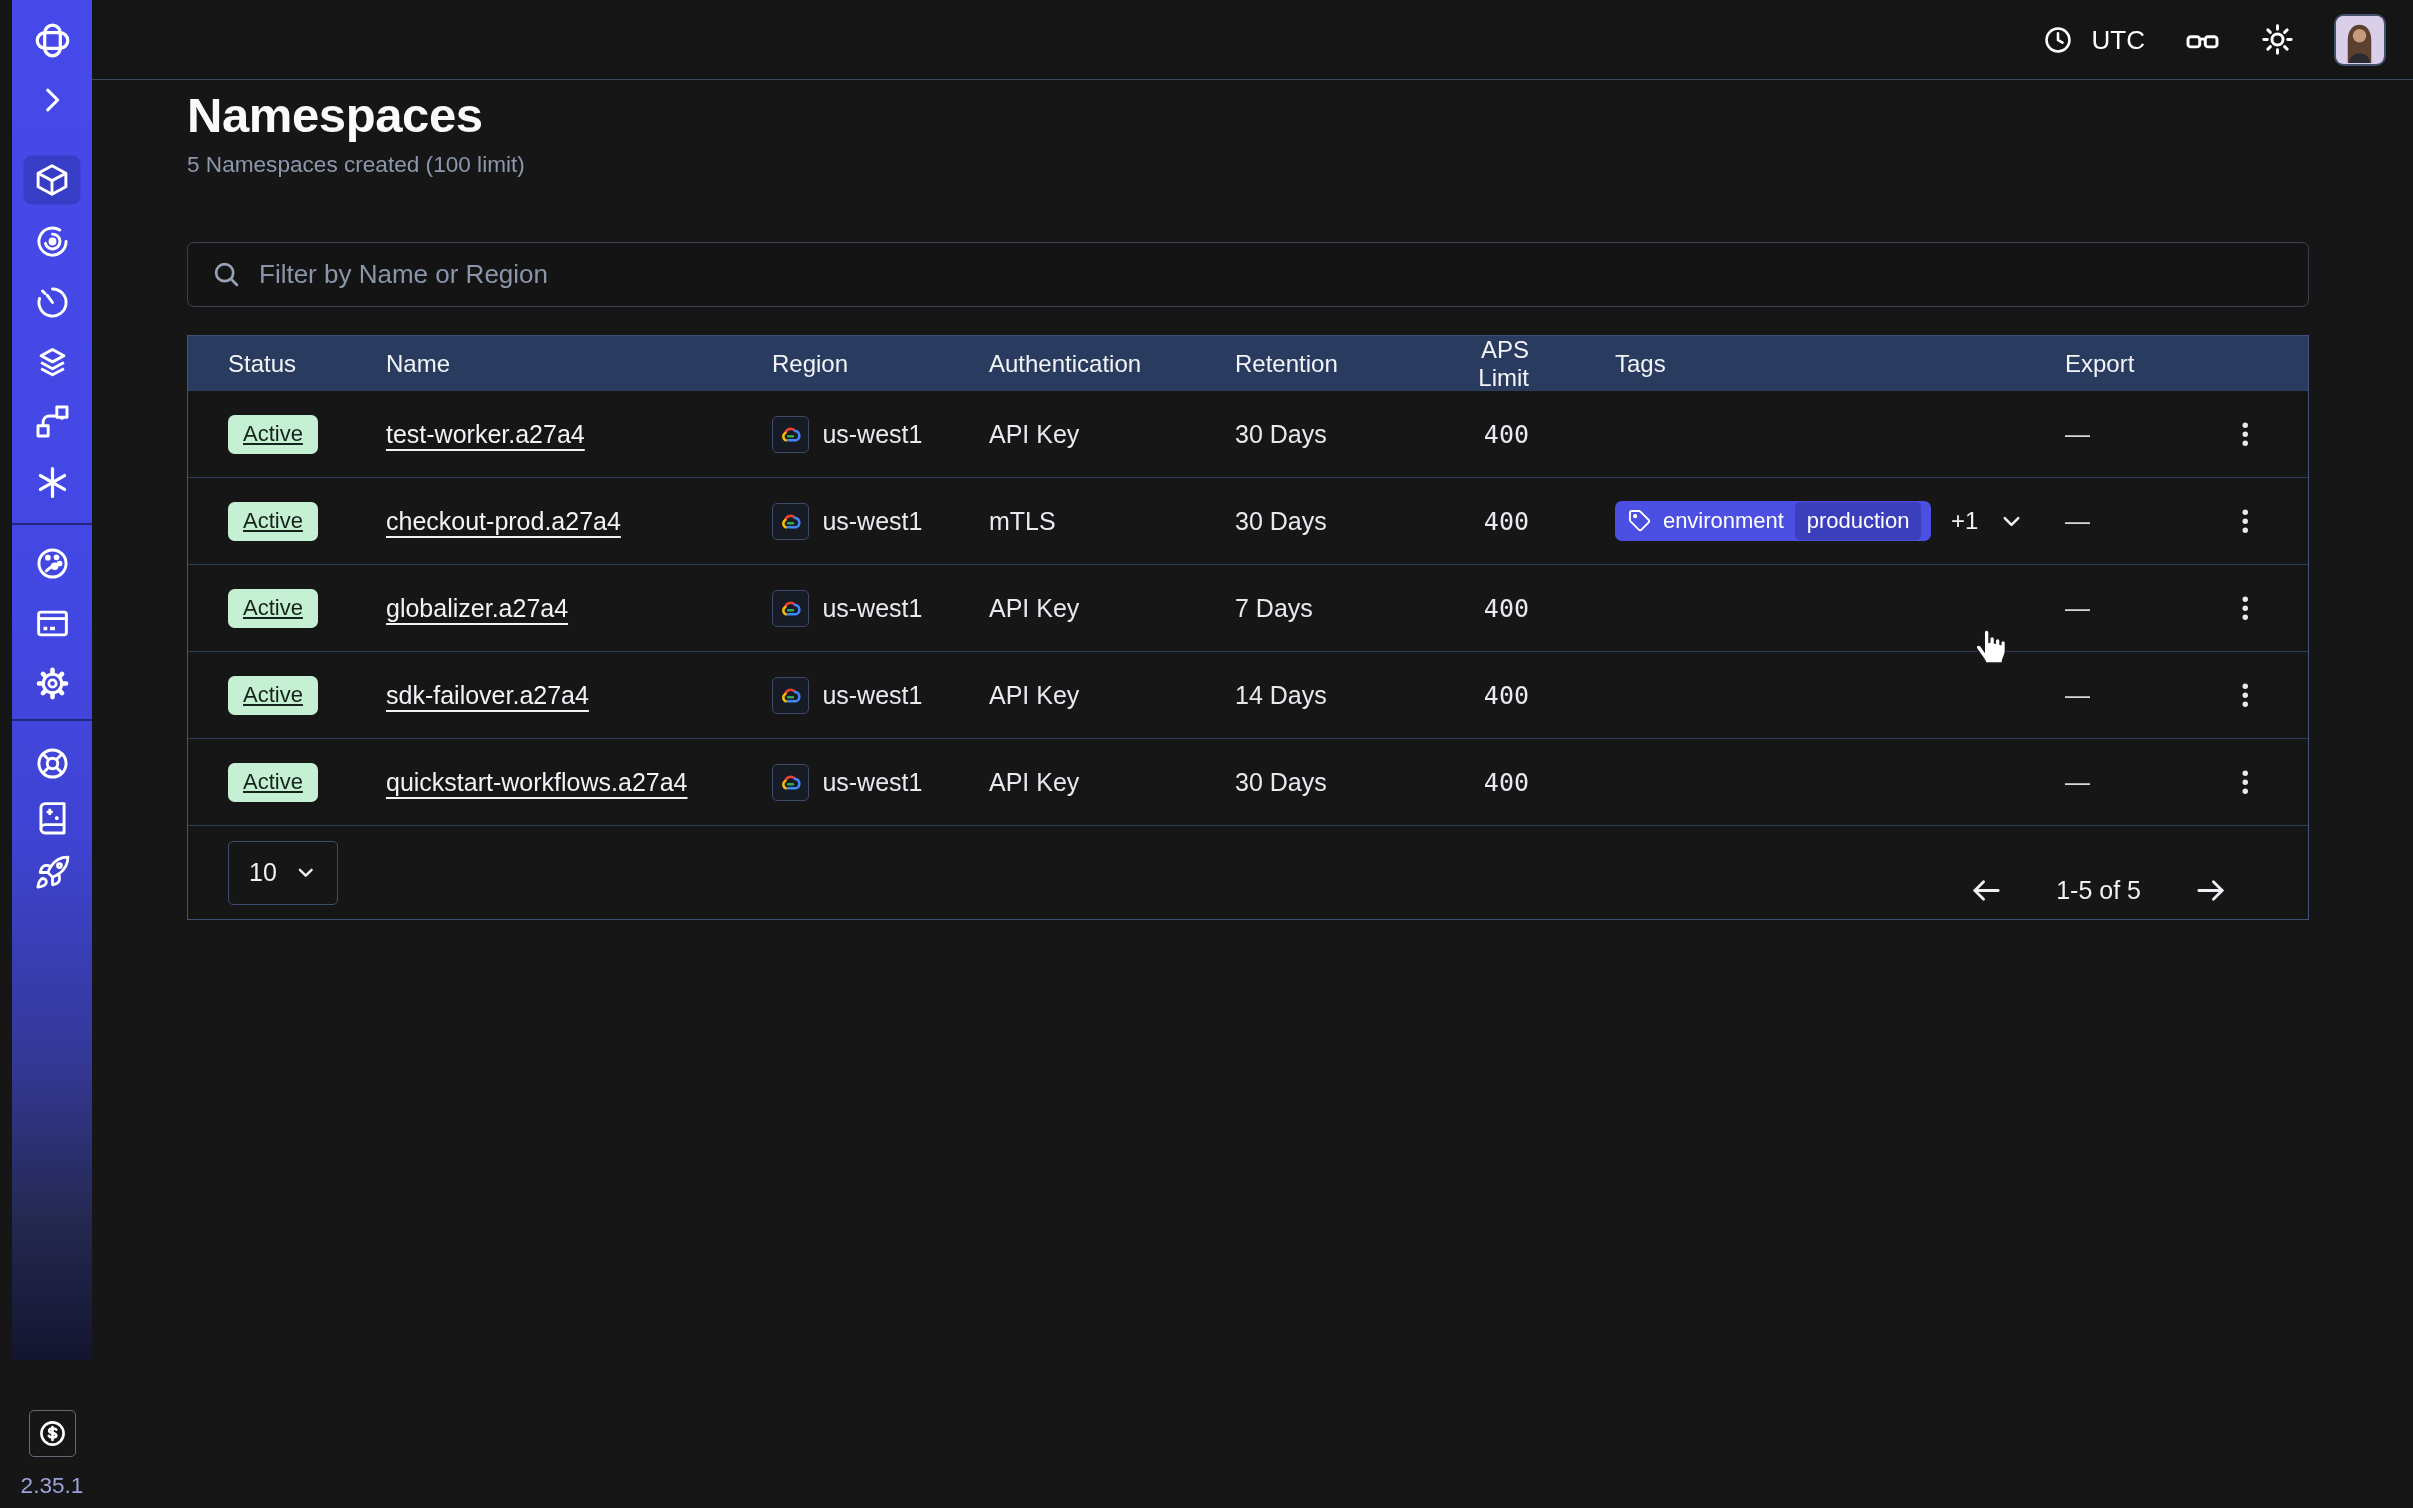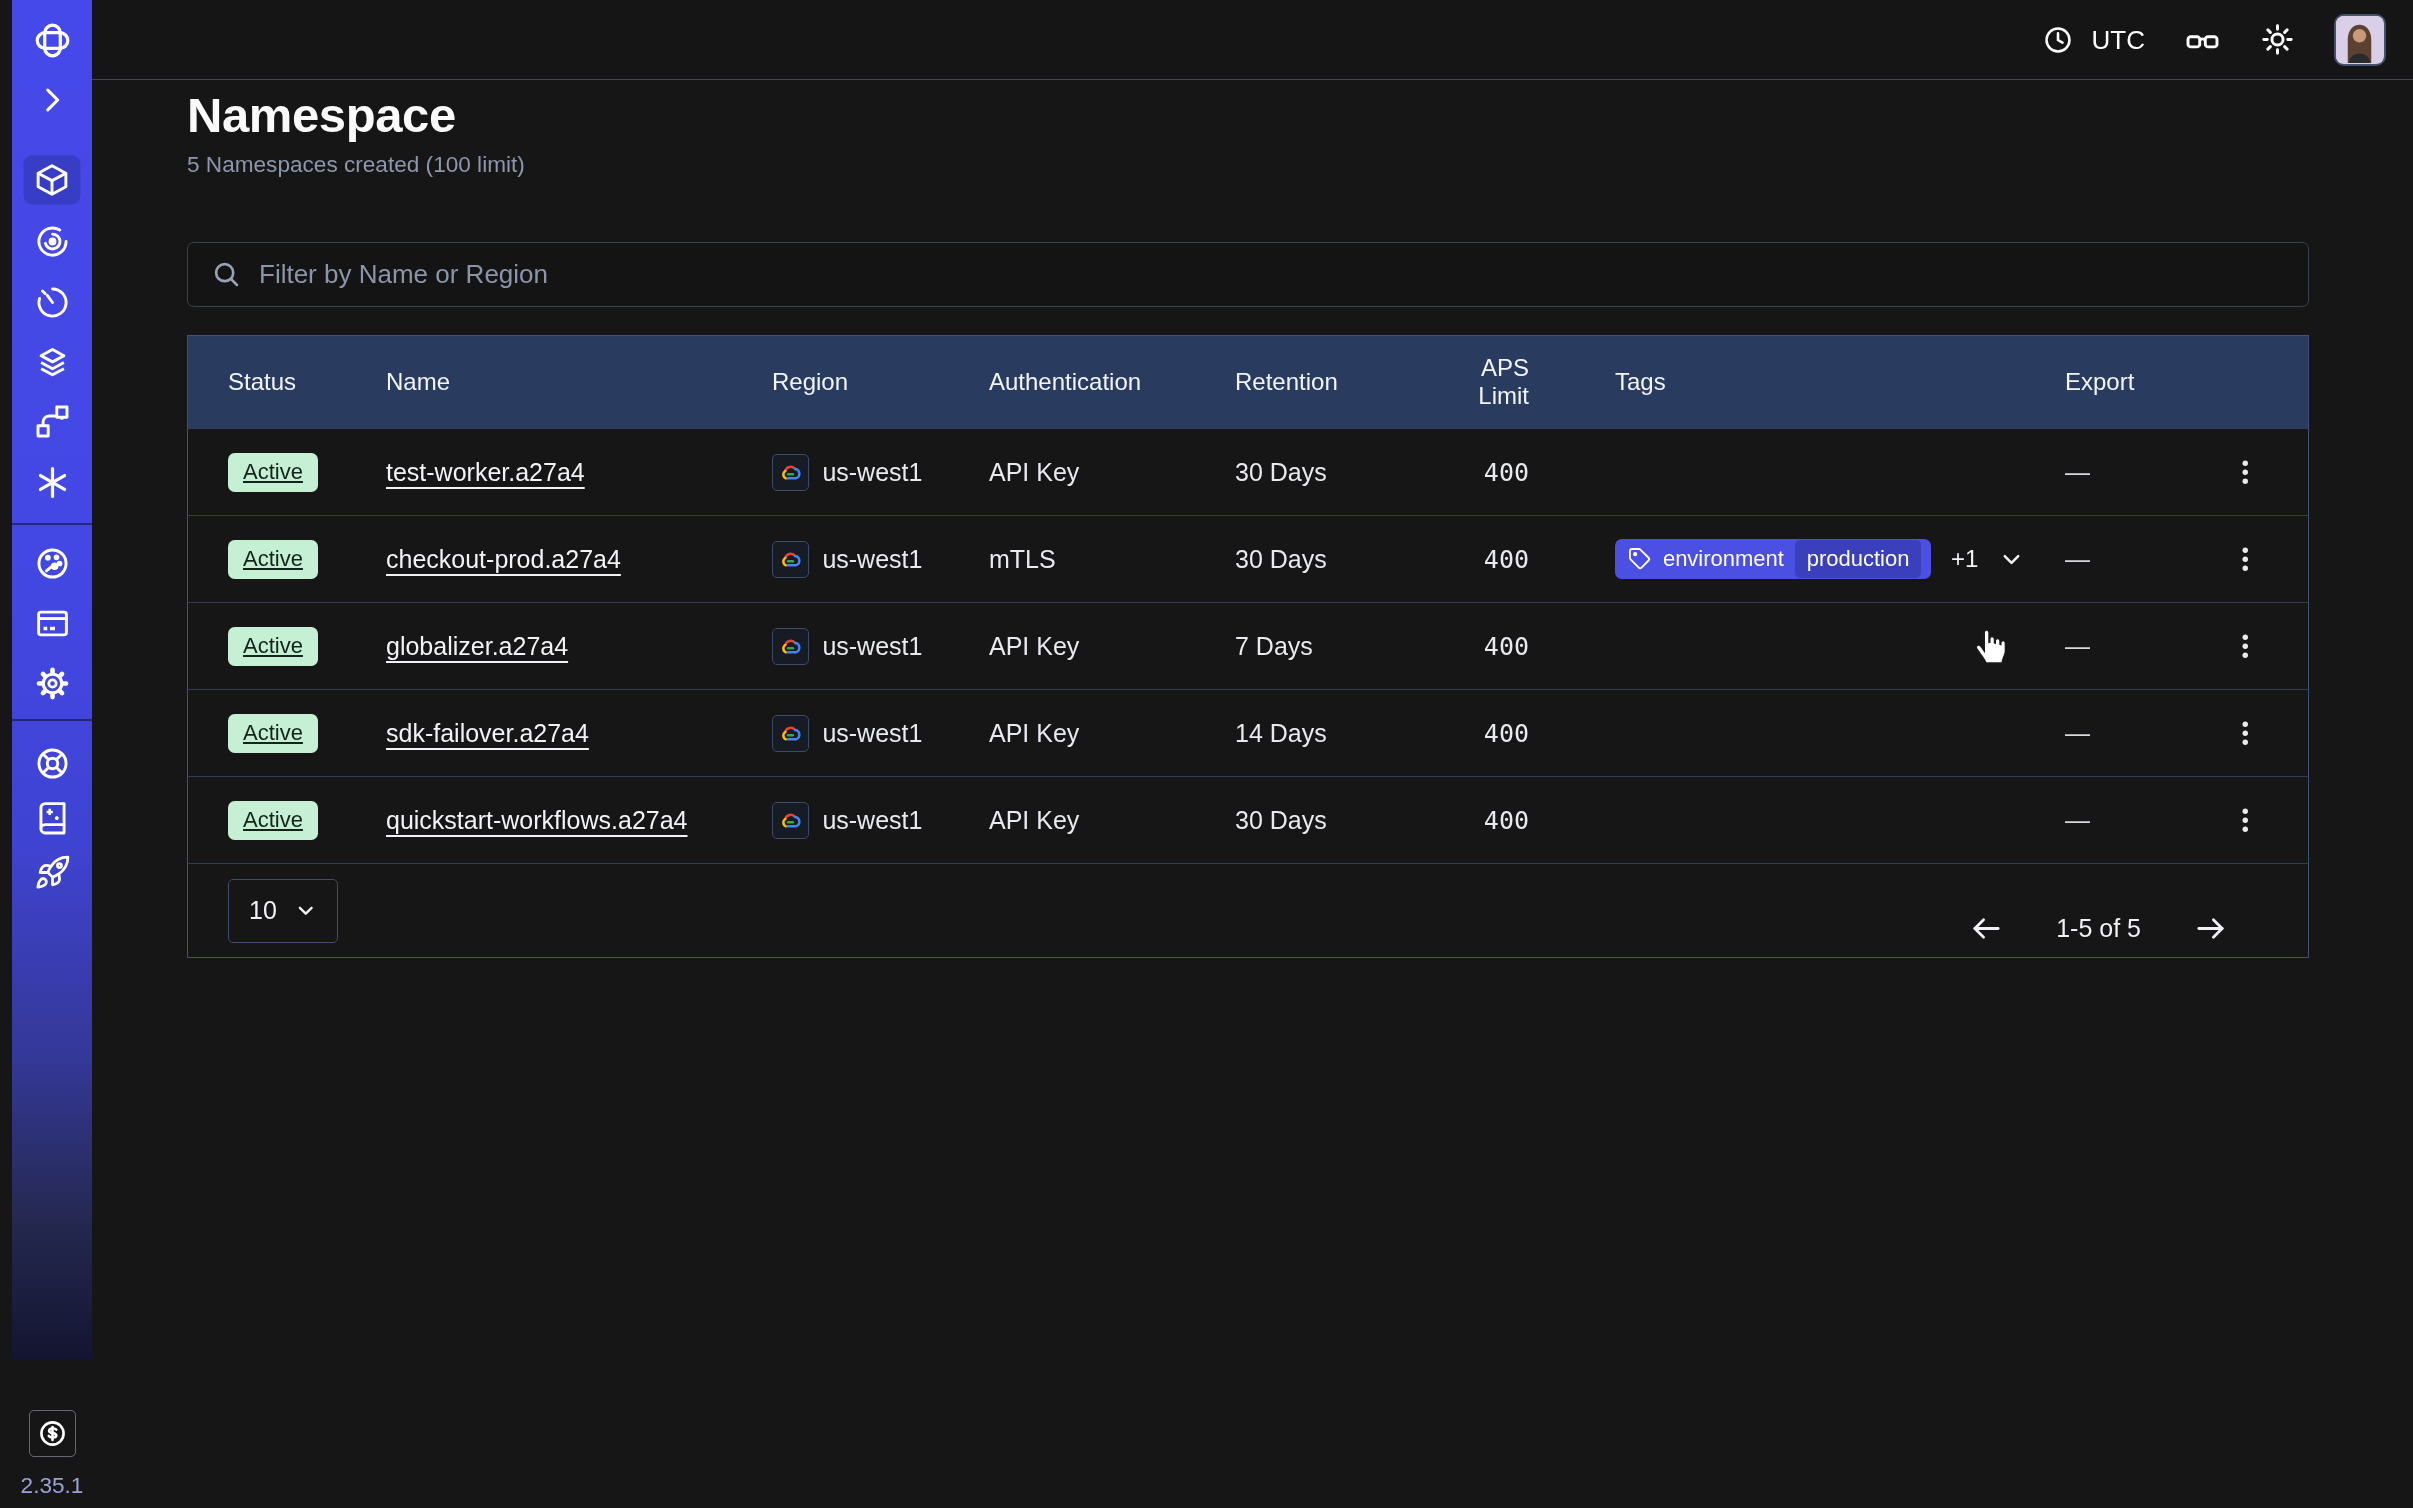--- a/index.html
+++ b/index.html
@@ -62,21 +62,21 @@
   }
   .search input::placeholder{ color:#8B95A9; }
 
   
   .table{ margin-top:28.5px; border:1.7px solid #42507A; }
   .thead,.trow{
     display:grid;
     grid-template-columns:158px 386px 217px 246px 210px 84px 536px 117px 126px;
     align-items:center; padding-left:40px;
   }
-  .thead{ height:92px; background:#2A3B60; font-size:24px; font-weight:500; color:#F2F4F8; }
+  .thead{ height:54px; background:#2A3B60; font-size:24px; font-weight:500; color:#F2F4F8; }
   .trow{ height:87px; border-top:1.7px solid #2E3C5C; font-size:25px; color:#E8EAF0; background:#161616; }
   .cell{ display:flex; align-items:center; }
   .h-right,.aps{ justify-content:flex-end; text-align:right; }
   .aps{ font-family:"DejaVu Sans Mono", monospace; font-size:25px; display:flex; }
   .tags{ padding-left:86px; gap:20px; }
   .export{ color:#D6D9E0; }
   .kebab{ justify-content:center; }
   .kebab-btn{ background:none; border:none; cursor:pointer; padding:8.4px; }
 
   .badge{
@@ -267,21 +267,21 @@
         <circle cx="16" cy="13.5" r="4.6" fill="#C79A7B"></circle>
         <path d="M9 32c0-4 3-6.5 7-6.5s7 2.5 7 6.5z" fill="#2A2A2E"></path>
       </svg>
   </button>
 </header>
 
 <main class="main">
 
   <div class="page-head">
     <div>
-      <h1 class="title">Namespace</h1>
+      <h1 class="title">Namespaces</h1>
       <div class="subtitle">5 Namespaces created (100 limit)</div>
     </div>
   </div>
 
   <div class="search">
     <svg width="32" height="32" viewBox="0 0 24 24" fill="none" stroke="#98A2B6" stroke-width="2" stroke-linecap="round">
         <circle cx="11" cy="11" r="6.4"></circle>
         <path d="m15.8 15.8 4.4 4.4"></path>
       </svg>
     <input type="text" placeholder="Filter by Name or Region" style="">

